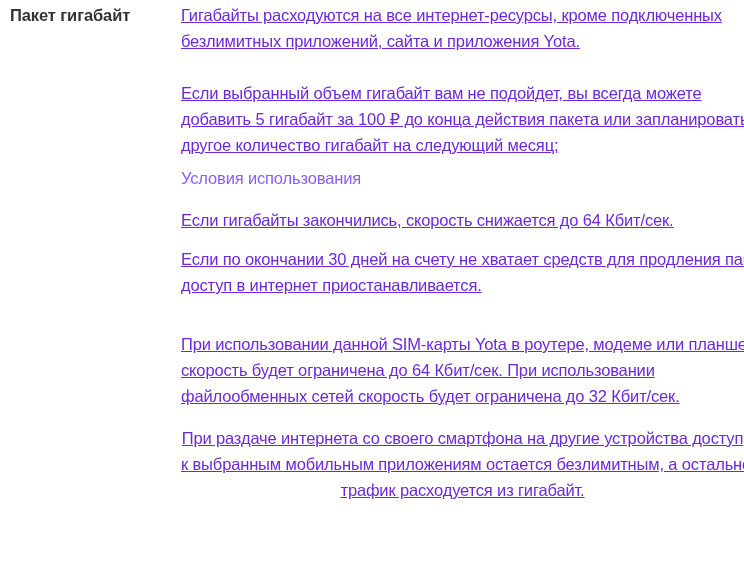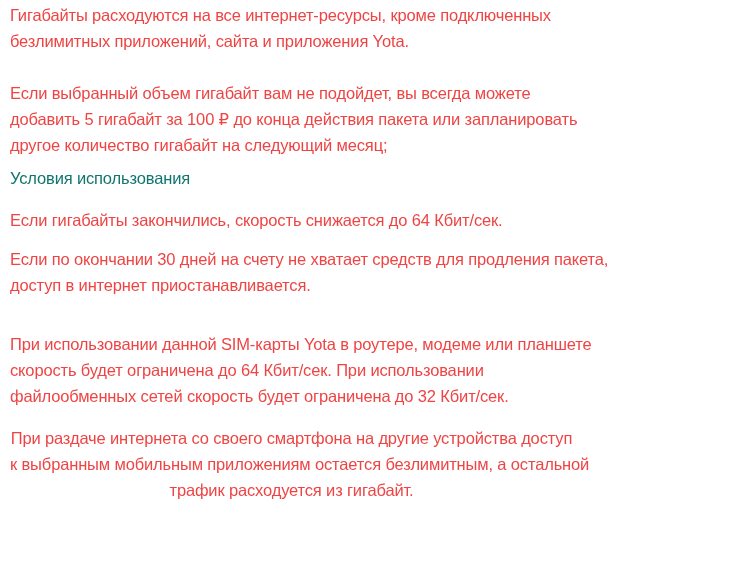--- a/index.html
+++ b/index.html
@@ -35,36 +35,40 @@
     width: 563px;
     font-size: 16.5px;
     line-height: 26px;
     letter-spacing: -0.15px;
   }
   .block {
     margin: 0 0 16px 0;
     white-space: nowrap;
   }
   .block.paragraph {
-    color: #ef4444;
+    color: #6d28d9;
+    text-decoration: underline;
   }
   .block.subheading {
-    color: #0f766e;
+    color: #8b5cf6;
   }
   .block:nth-child(1) { margin-bottom: 26px; }
   .block:nth-child(2) { margin-bottom: 7px; }
   .block:nth-child(3) { margin-bottom: 16px; }
   .block:nth-child(4) { margin-bottom: 13px; }
   .block:nth-child(5) { margin-bottom: 33px; }
   .block:last-child   { margin-bottom: 0; text-align: center; }
 </style>
 </head>
 <body>
 
 <div class="layout">
+  <div class="col-term">
+    <div class="term-title">Пакет гигабайт</div>
+  </div>
   <div class="col-desc">
     <div>
         <p class="block paragraph">Гигабайты расходуются на все интернет-ресурсы, кроме подключенных<br>безлимитных приложений, сайта и приложения Yota.</p>
         <p class="block paragraph">Если выбранный объем гигабайт вам не подойдет, вы всегда можете<br>добавить 5 гигабайт за 100 ₽ до конца действия пакета или запланировать<br>другое количество гигабайт на следующий месяц;</p>
         <p class="block subheading">Условия использования</p>
         <p class="block paragraph">Если гигабайты закончились, скорость снижается до 64 Кбит/сек.</p>
         <p class="block paragraph">Если по окончании 30 дней на счету не хватает средств для продления пакета,<br>доступ в интернет приостанавливается.</p>
         <p class="block paragraph">При использовании данной SIM-карты Yota в роутере, модеме или планшете<br>скорость будет ограничена до 64 Кбит/сек. При использовании<br>файлообменных сетей скорость будет ограничена до 32 Кбит/сек.</p>
         <p class="block paragraph">При раздаче интернета со своего смартфона на другие устройства доступ<br>к выбранным мобильным приложениям остается безлимитным, а остальной<br>трафик расходуется из гигабайт.</p>
       </div>

